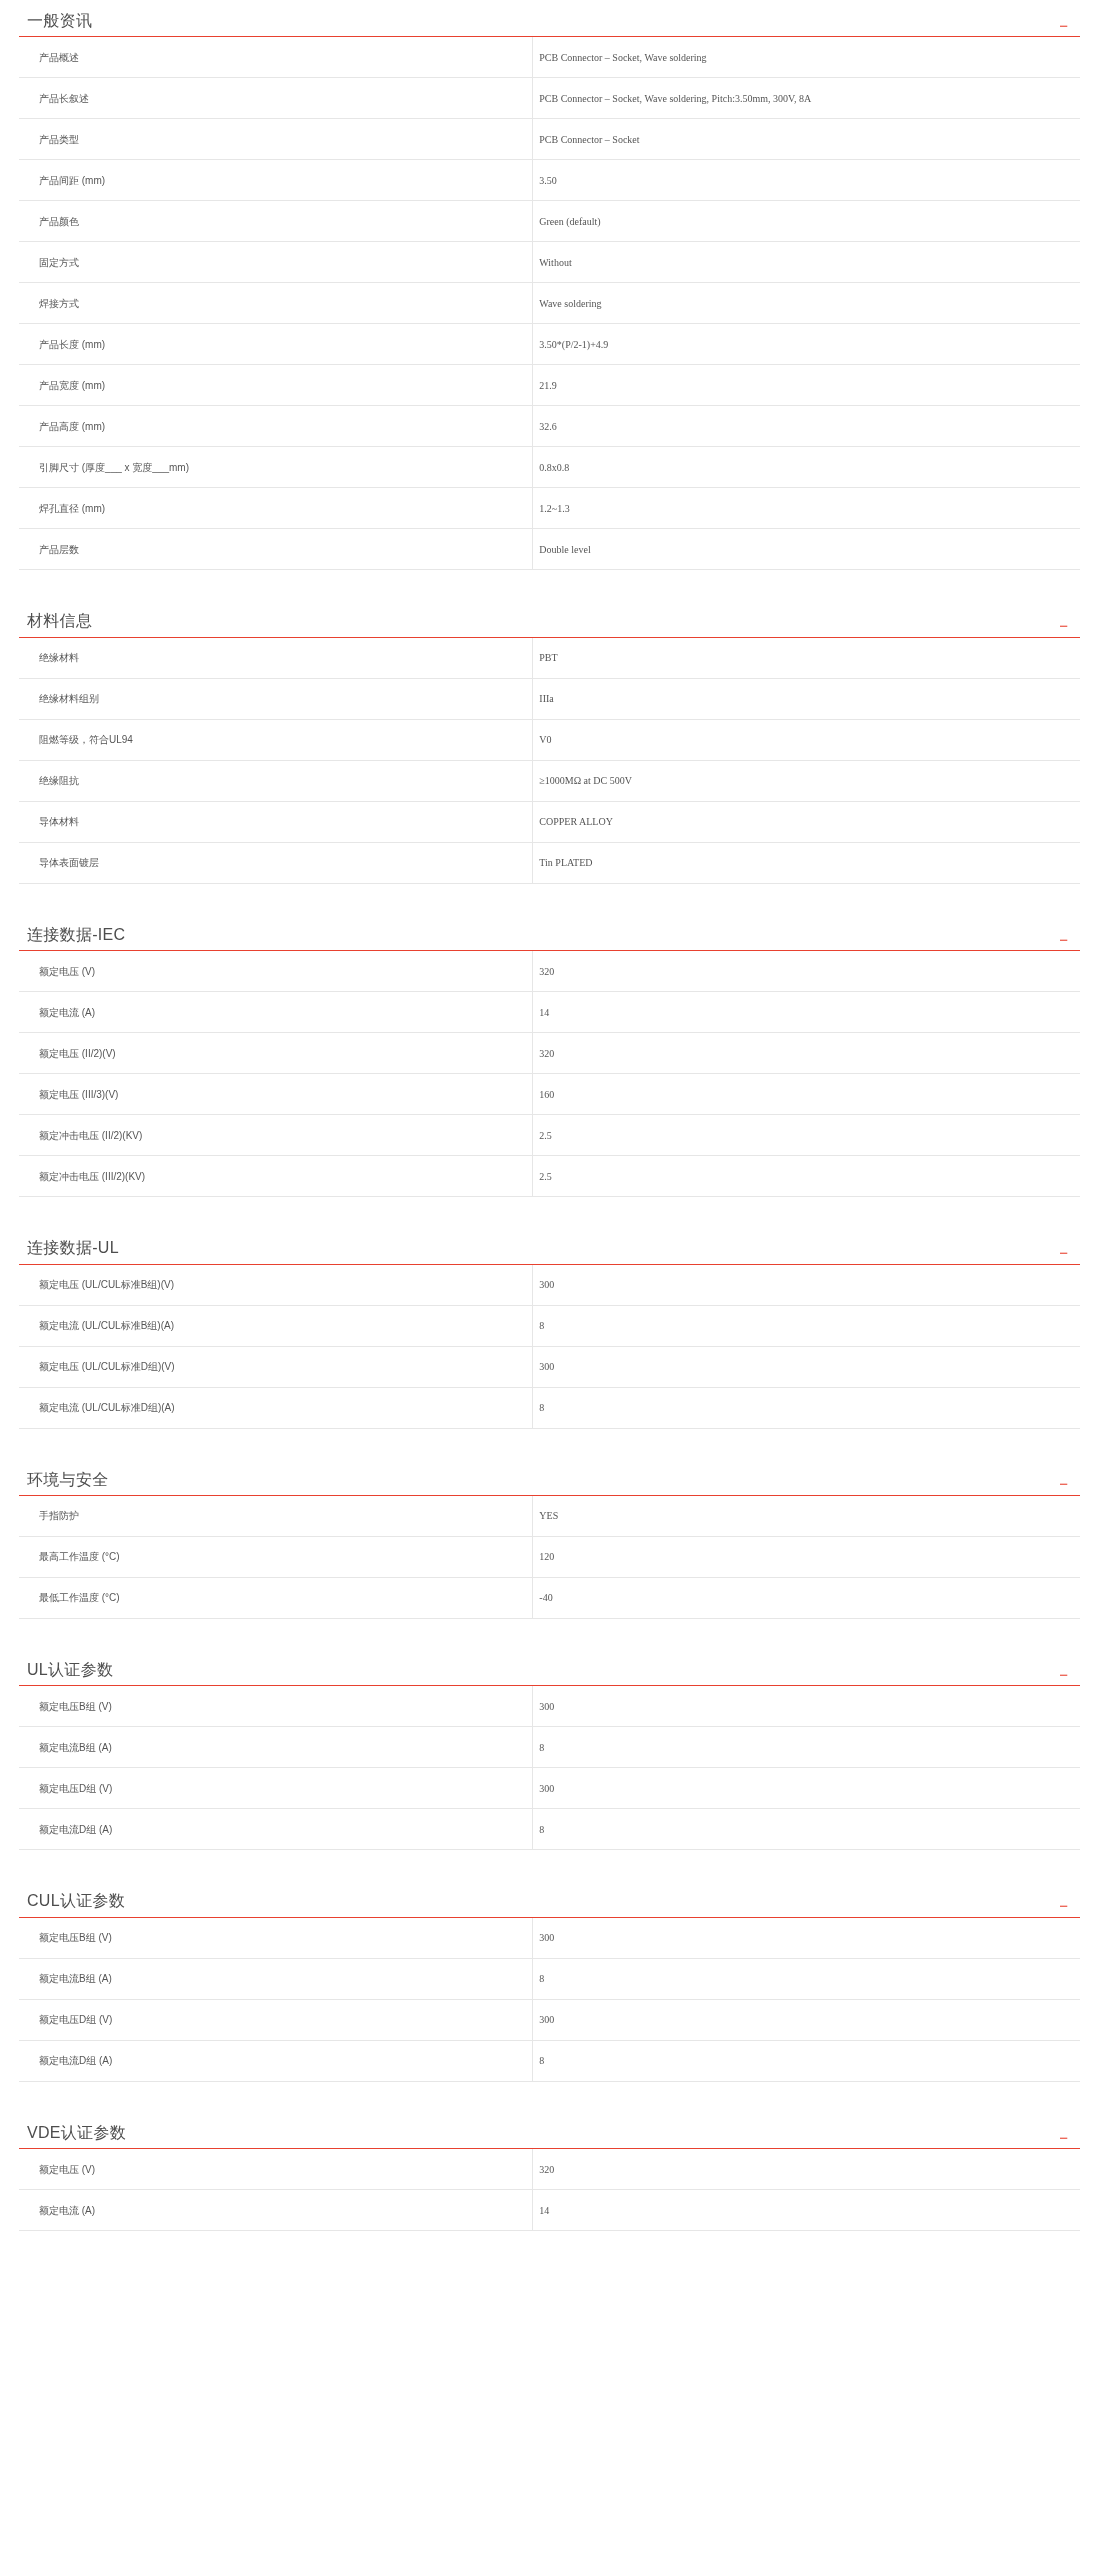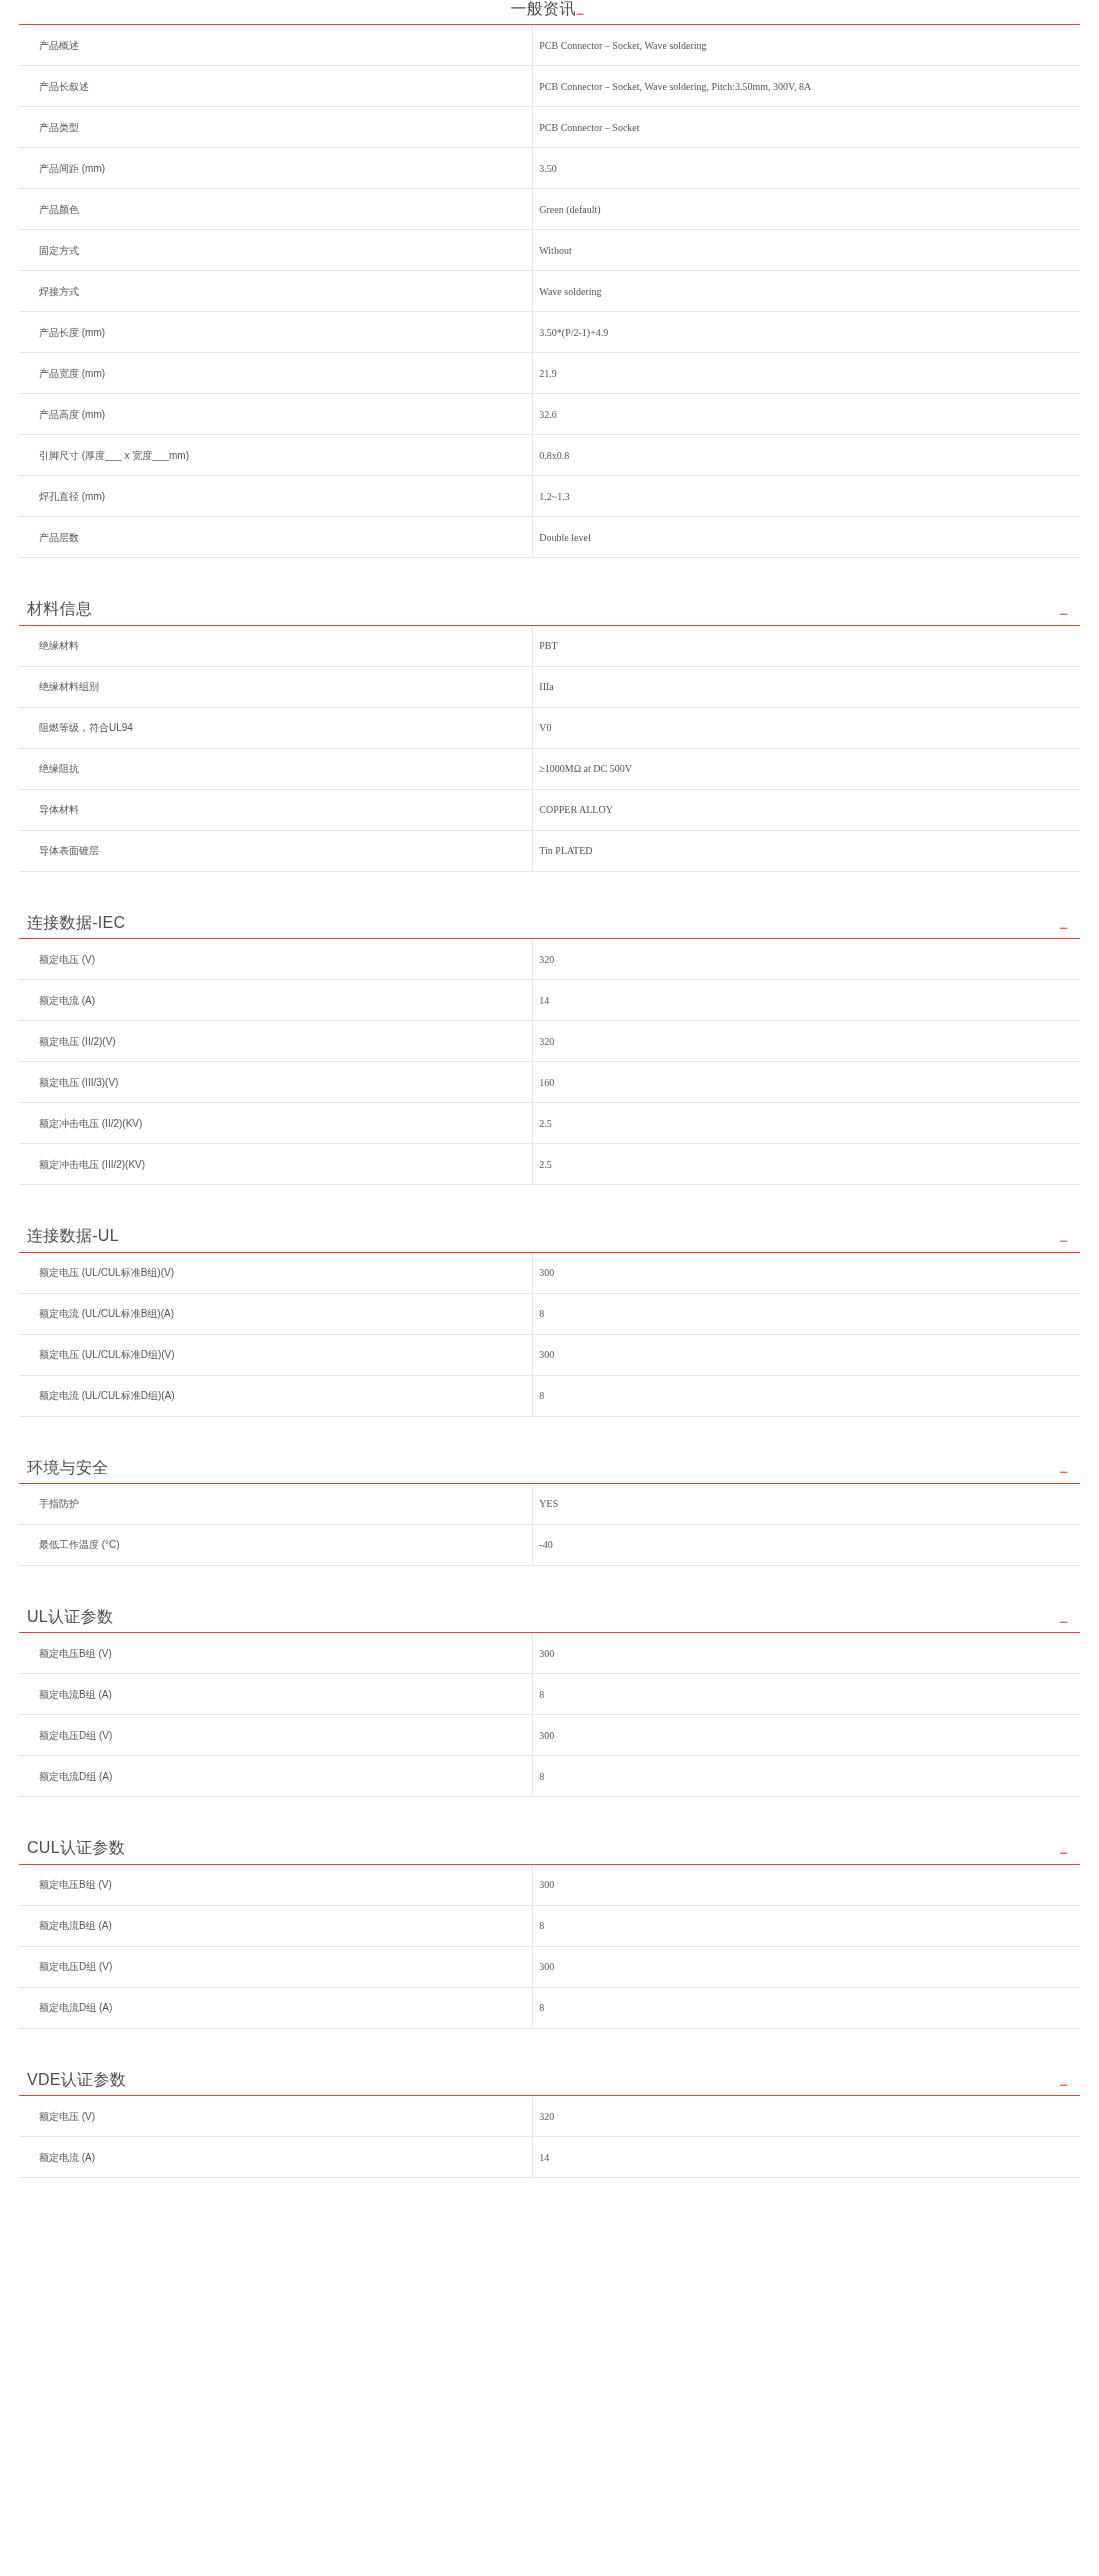--- a/index.html
+++ b/index.html
@@ -66,21 +66,21 @@
   }
   .spec-table td.value {
     text-align: left;
     padding-left: 6.8px;
     padding-right: 6.8px;
     color: #555555;
     font-family: Liberation Serif, serif;
   }
   .gap-lg { height: 42px; }
   .gap-first { height: 0; }
-  .section-first .section-header { padding-top: 0; justify-content: center; }
+  .section-first .section-header { padding-top: 12px; }
 </style>
 </head>
 <body>
 
 <div class="page">
   <div id="sections-root">
       <div class="section section-first">
         <div class="gap-first"></div>
         <div class="section-header">
           <div class="section-title">一般资讯</div>
@@ -246,20 +246,24 @@
           <div class="section-title">环境与安全</div>
           <div class="toggle-icon">−</div>
         </div>
         <table class="spec-table">
           <tbody>
             <tr>
               <td class="label">手指防护</td>
               <td class="value">YES</td>
             </tr>
             <tr>
+              <td class="label">最高工作温度 (°C)</td>
+              <td class="value">120</td>
+            </tr>
+            <tr>
               <td class="label">最低工作温度 (°C)</td>
               <td class="value">-40</td>
             </tr>
           </tbody>
         </table>
       </div>
       <div class="section">
         <div class="gap-lg"></div>
         <div class="section-header">
           <div class="section-title">UL认证参数</div>

